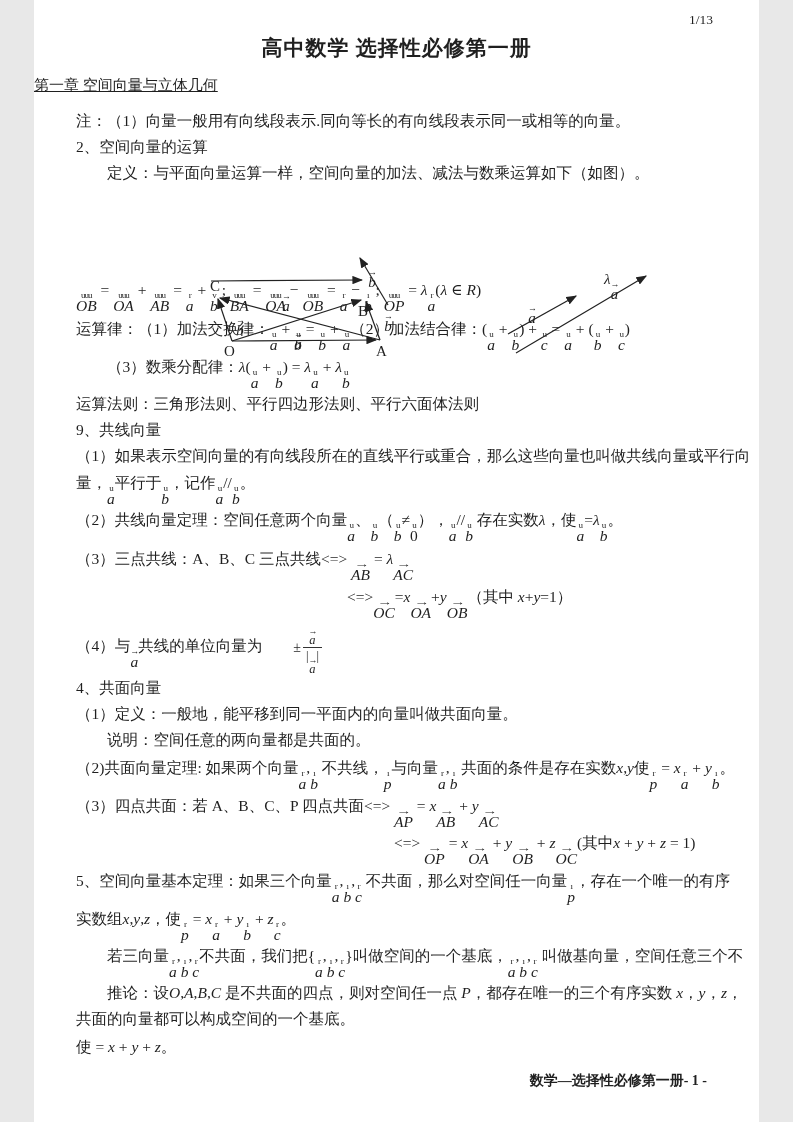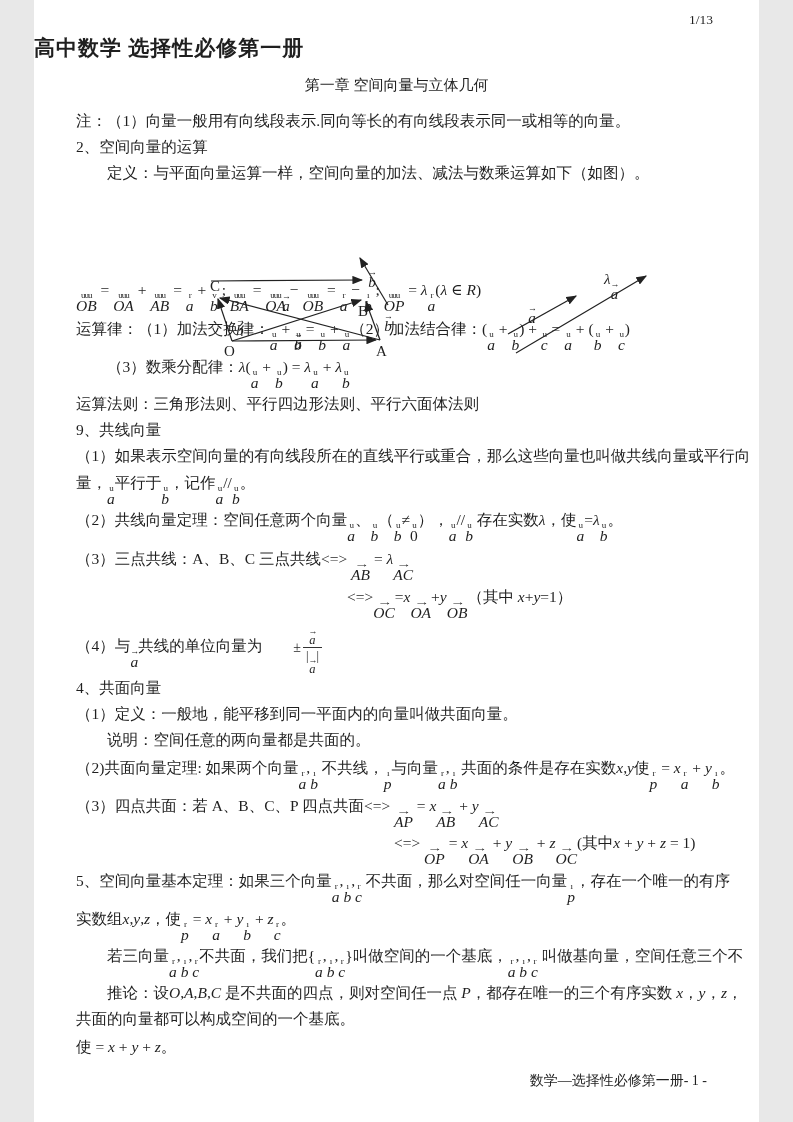--- a/index.html
+++ b/index.html
@@ -2,24 +2,24 @@
 <html><head>
 <meta charset="utf-8">
 <style>
   html,body { margin:0; padding:0; background:#e8e8e8; }
   .page {
     position:relative; width:725px; height:1122px; margin:0 auto;
     background:#ffffff; color:#1f1f1f; overflow:hidden;
     font-family:"Liberation Serif","DejaVu Serif",serif;
   }
   .pageno { position:absolute; top:12px; right:46px; font-size:13.5px; }
-  .doc-title { position:absolute; top:34px; left:0; width:100%; 
+  .doc-title { position:absolute; top:34px; left:0; width:100%; text-align:center;
     font-size:21px; font-weight:bold; letter-spacing:1px; }
-  .doc-subtitle { position:absolute; top:76px; left:0; width:100%; text-align:center;
-    font-size:15px; }
+  .doc-subtitle { position:absolute; top:76px; left:0; width:100%; 
+    font-size:15px;text-decoration:underline; }
   .content { position:absolute; top:108px; left:42px; width:715px; }
   .content p { margin:0; font-size:15.5px; line-height:26px; white-space:nowrap; }
   .lh28{line-height:28px!important} .lh30{line-height:30px!important}
   .lh32{line-height:32px!important} .lh34{line-height:34px!important}
   .mt8{margin-top:8px}
   .ind-mid{padding-left:271px} .ind-mid2{padding-left:318px}
   .gap-diagram{height:88px}
   i { font-family:"Liberation Serif",serif; font-style:italic; }
   
   v, w { display:inline-flex; flex-direction:column; align-items:center;
@@ -30,21 +30,21 @@
   
   .pm { vertical-align:middle; font-size:14px; }
   .frac { display:inline-flex; flex-direction:column; align-items:center;
     vertical-align:middle; font-size:12.5px; line-height:1.15; margin-left:2px; }
   .fr-n { padding:0 4px 1px; }
   .fr-d { border-top:1px solid #333; padding:1px 3px 0; }
   
   .diagram { position:absolute; }
   .diagram svg { position:absolute; left:0; top:0; }
   .dlab { position:absolute; font-size:15px; line-height:1; }
-  .footer { position:absolute; top:1072px; right:52px; font-size:14px; }
+  .footer { position:absolute; top:1072px; right:52px; font-size:14px;font-weight:bold; }
 </style>
 </head>
 <body>
 
 <div class="page">
 
   <div class="pageno">1/13</div>
   <div class="doc-title">高中数学 选择性必修第一册</div>
   <div class="doc-subtitle">第一章 空间向量与立体几何</div>
 

